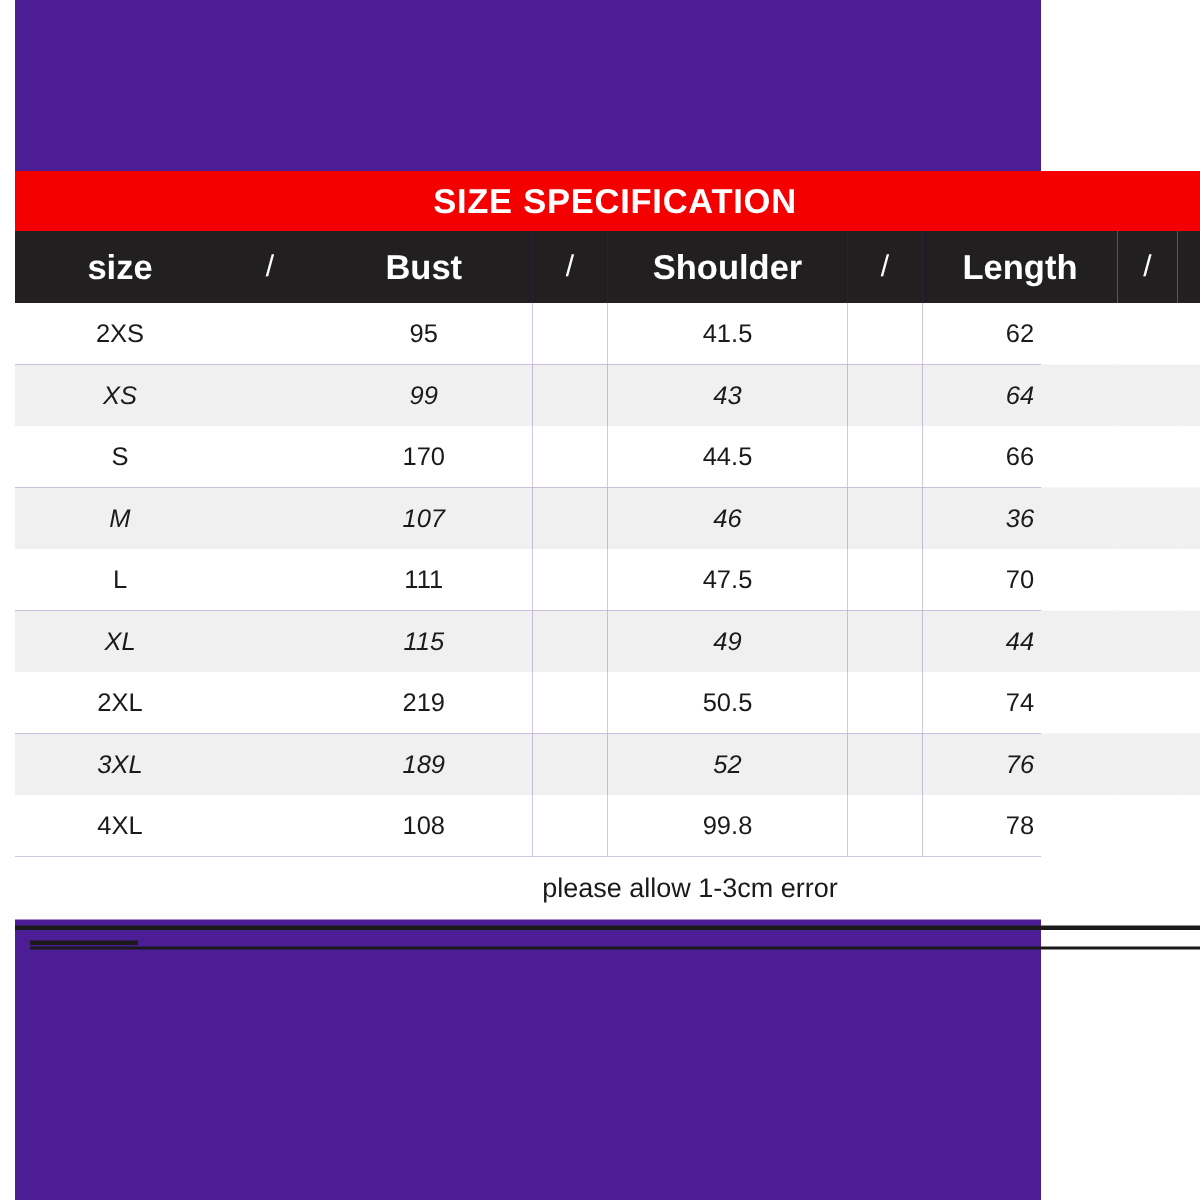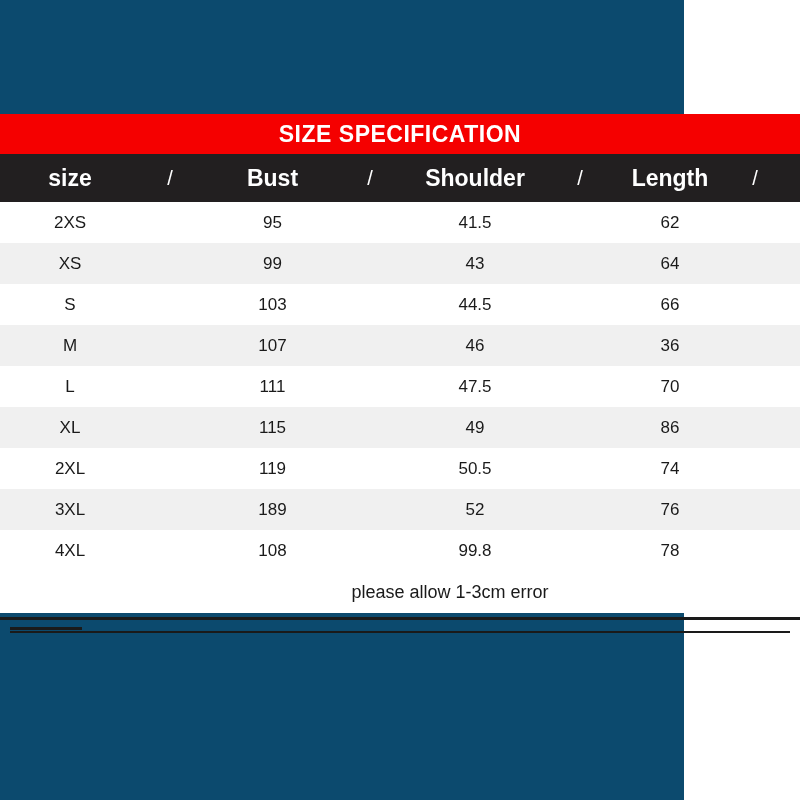--- a/index.html
+++ b/index.html
@@ -10,21 +10,22 @@
     width: 800px;
     height: 800px;
     background: #ffffff;
     font-family: "Liberation Sans", sans-serif;
     overflow: hidden;
   }
   .sheet {
     position: relative;
     width: 684px;
     height: 800px;
-    background: #0c4a6e;
+    background: #4c1d95;
+    margin-left: 10px;
   }
 
   
   .banner {
     position: absolute;
     left: 0;
     top: 114px;
     width: 800px;
     height: 40px;
     background: #f50000;
@@ -73,20 +74,21 @@
     height: 41px;
     font-size: 17px;
     color: #1a1a1a;
     text-align: center;
     padding: 0;
     vertical-align: middle;
     background: #ffffff;
   }
   table.size-table tbody tr.alt td {
     background: #f0f0f0;
+    font-style: italic;
   }
 
   
   col.c-size   { width: 140px; }
   col.c-sep    { width: 60px;  }
   col.c-bust   { width: 145px; }
   col.c-sep2   { width: 50px;  }
   col.c-should { width: 160px; }
   col.c-sep3   { width: 50px;  }
   col.c-length { width: 130px; }
@@ -181,21 +183,21 @@
           <td></td>
           <td>43</td>
           <td></td>
           <td>64</td>
           <td></td>
           <td>60</td>
         </tr>
         <tr>
           <td>S</td>
           <td></td>
-          <td>103</td>
+          <td>170</td>
           <td></td>
           <td>44.5</td>
           <td></td>
           <td>66</td>
           <td></td>
           <td>62</td>
         </tr>
         <tr class="alt">
           <td>M</td>
           <td></td>
@@ -218,28 +220,28 @@
           <td></td>
           <td>66</td>
         </tr>
         <tr class="alt">
           <td>XL</td>
           <td></td>
           <td>115</td>
           <td></td>
           <td>49</td>
           <td></td>
-          <td>86</td>
+          <td>44</td>
           <td></td>
           <td>68</td>
         </tr>
         <tr>
           <td>2XL</td>
           <td></td>
-          <td>119</td>
+          <td>219</td>
           <td></td>
           <td>50.5</td>
           <td></td>
           <td>74</td>
           <td></td>
           <td>70</td>
         </tr>
         <tr class="alt">
           <td>3XL</td>
           <td></td>

